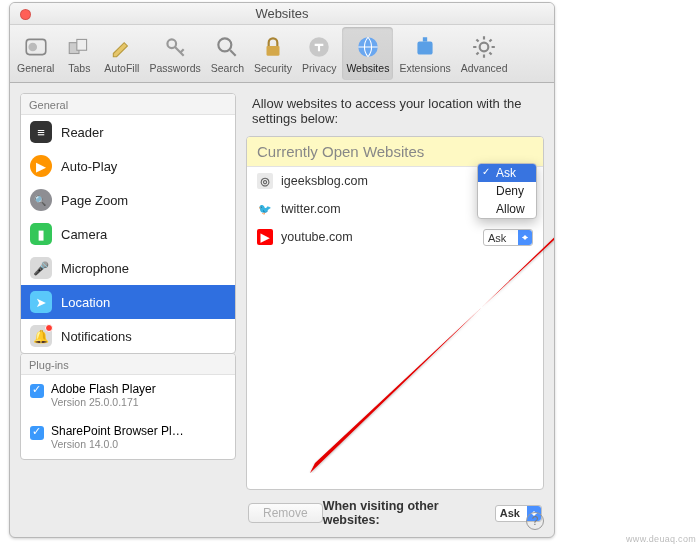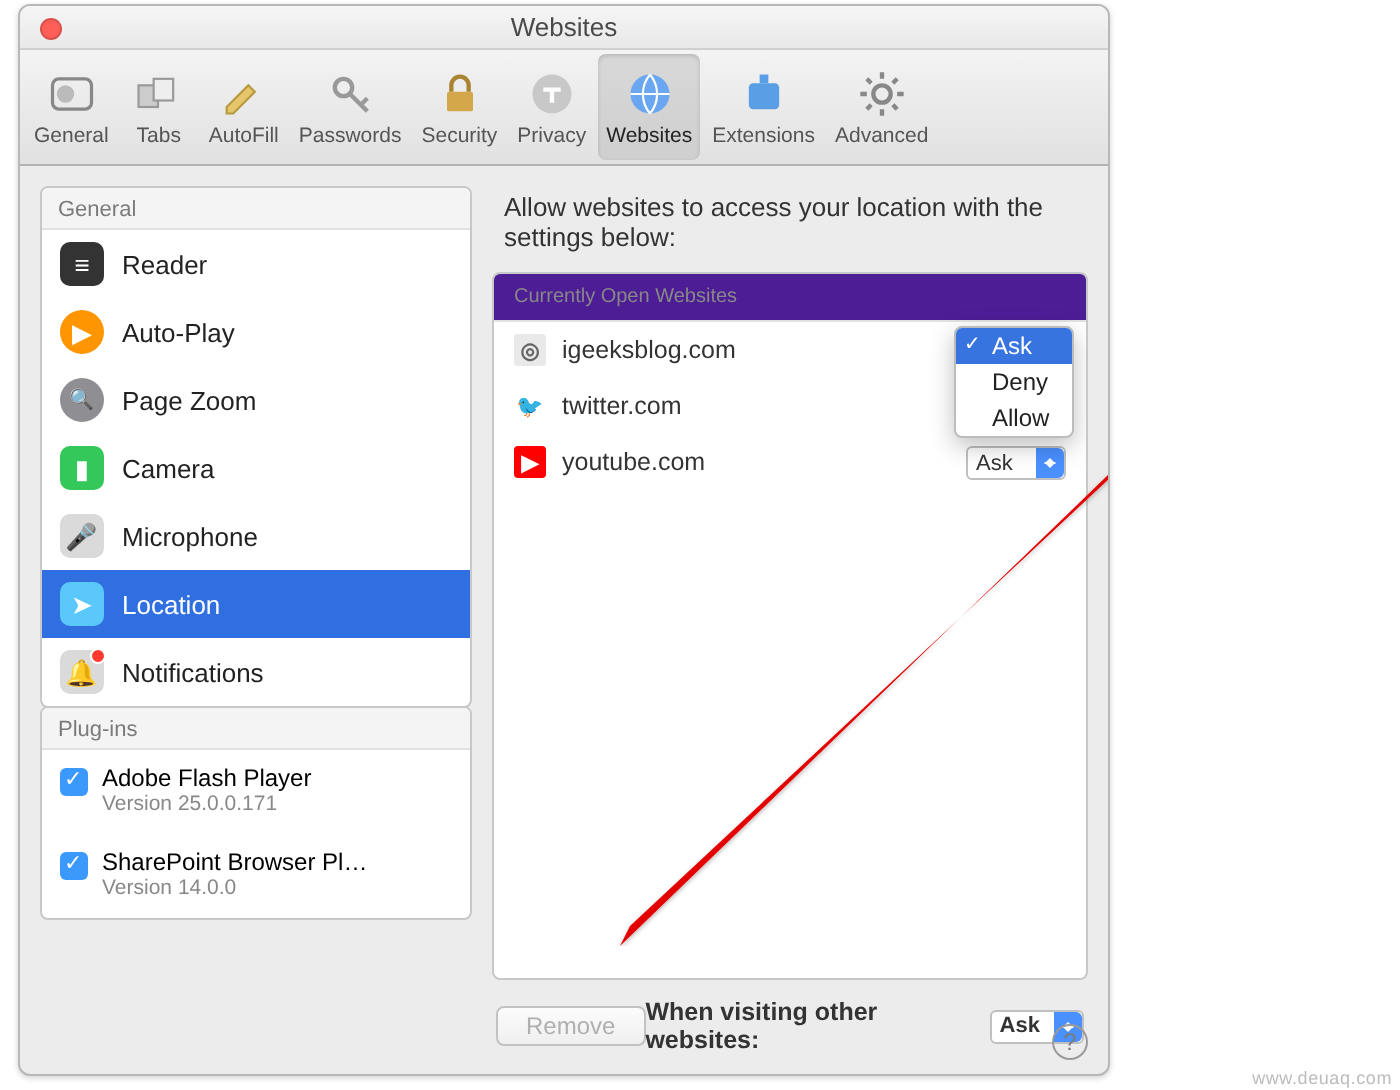--- a/index.html
+++ b/index.html
@@ -20,21 +20,21 @@
   .sb-item.active { background: #2f6fe0; color: #fff; }
   .sb-ic { width: 22px; height: 22px; border-radius: 5px; margin-right: 9px; display: flex; align-items: center; justify-content: center; font-size: 13px; color: #fff;}
   .badge { width: 8px; height: 8px; border-radius: 50%; background: #ff3b30; position: absolute; left: 24px; top: 5px; border: 1px solid #fff;}
   .plugin { padding: 7px 9px 9px 30px; font-size: 12px; position: relative; }
   .plugin .chk { position: absolute; left: 9px; top: 9px; width: 14px; height: 14px; background: #3b99fc; border-radius: 3px; }
   .plugin .chk::after { content:"✓"; color:#fff; font-size:11px; position:absolute; left:2px; top:-1px;}
   .plugin .sub { font-size: 10.5px; color: #888; }
   .main { flex: 1; display: flex; flex-direction: column; }
   .main-head { font-size: 13px; color: #333; padding: 3px 6px 10px; }
   .site-box { flex: 1; background: #fff; border: 1px solid #c8c8c8; border-radius: 4px; overflow: hidden; position: relative; }
-  .sh { font-size: 10px; color: #888; padding: 6px 10px; background: #4c1d95; border-bottom: 1px solid #e2e2e2;}
+  .sh { font-size: 15px; color: #888; padding: 6px 10px; background: #fef9c3; border-bottom: 1px solid #e2e2e2;}
   .site-row { display: flex; align-items: center; padding: 6px 10px; font-size: 12.5px; color: #333; }
   .fav { width: 16px; height: 16px; margin-right: 8px; border-radius: 2px; display: flex; align-items: center; justify-content: center; font-size: 11px; font-weight: bold;}
   .sel-pill { position: absolute; right: 10px; width: 50px; height: 17px; background: #fff; border: .5px solid #c0c0c0; border-radius: 3px; font-size: 11px; padding: 0 4px; display: flex; align-items: center; color: #333;}
   .sel-pill .arr { position: absolute; right: 0; top: 0; width: 14px; height: 100%; background: #4a90ff; border-radius: 0 3px 3px 0;}
   .sel-pill .arr::before, .sel-pill .arr::after { content:""; position:absolute; left:4px; border:3px solid transparent;}
   .sel-pill .arr::before { top:2px; border-bottom-color:#fff;}
   .sel-pill .arr::after { bottom:2px; border-top-color:#fff;}
   .dropdown { position: absolute; right: 6px; top: 26px; width: 60px; background: #fff; border: 1px solid #bcbcbc; border-radius: 4px; box-shadow: 0 4px 12px rgba(0,0,0,.25); font-size: 12px; overflow: hidden; z-index: 5;}
   .dd-item { padding: 2px 6px 2px 18px; position: relative; color: #222;}
   .dd-item.sel { background: #3874e0; color: #fff;}
@@ -88,20 +88,29 @@
           <svg viewBox="0 0 24 24">
             <circle cx="9" cy="9" r="4" fill="none" stroke="#999" stroke-width="2"></circle>
             <path d="M12 12 L20 20 M17 17 L20 14" stroke="#999" stroke-width="2"></path>
           </svg>
         </div>
         <span>Passwords</span>
       </div>
     <div class="tb-item">
         <div class="tb-ic">
           <svg viewBox="0 0 24 24">
+            <circle cx="10" cy="10" r="6" fill="none" stroke="#888" stroke-width="2"></circle>
+            <path d="M15 15 L20 20" stroke="#888" stroke-width="2"></path>
+          </svg>
+        </div>
+        <span>Search</span>
+      </div>
+    <div class="tb-item">
+        <div class="tb-ic">
+          <svg viewBox="0 0 24 24">
             <rect x="6" y="11" width="12" height="9" rx="1" fill="#d4a84a"></rect>
             <path d="M8 11 V8 a4 4 0 0 1 8 0 V11" fill="none" stroke="#a98433" stroke-width="2"></path>
           </svg>
         </div>
         <span>Security</span>
       </div>
     <div class="tb-item">
         <div class="tb-ic">
           <svg viewBox="0 0 24 24">
             <circle cx="12" cy="12" r="9" fill="#c8c8c8"></circle>

